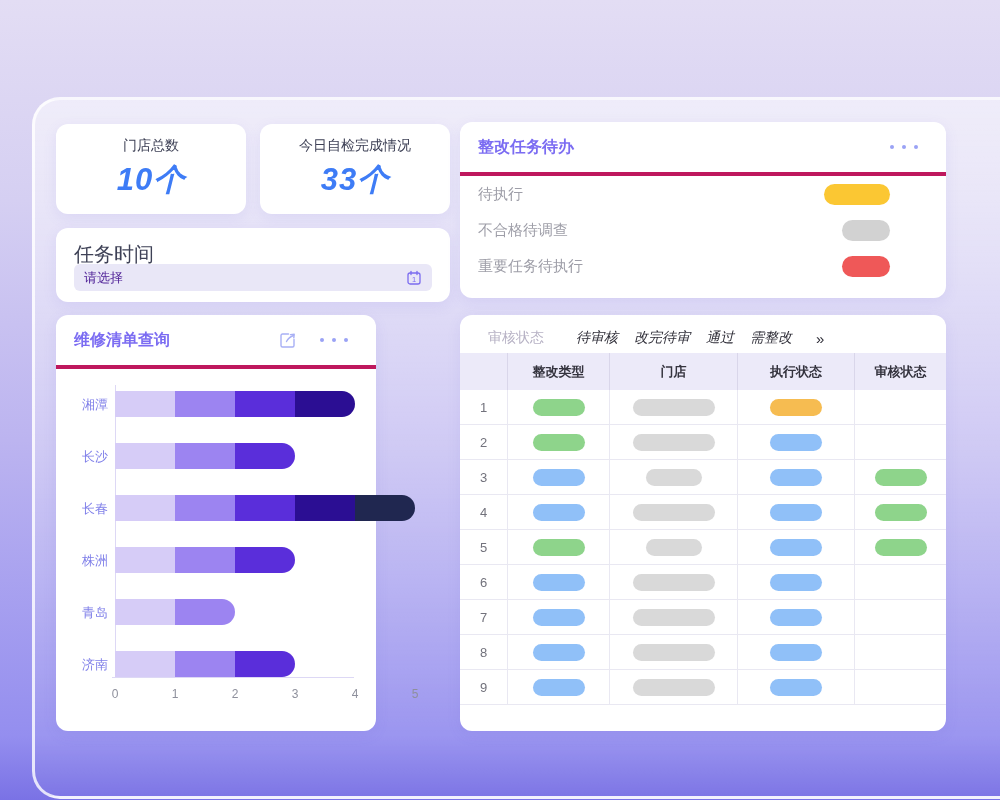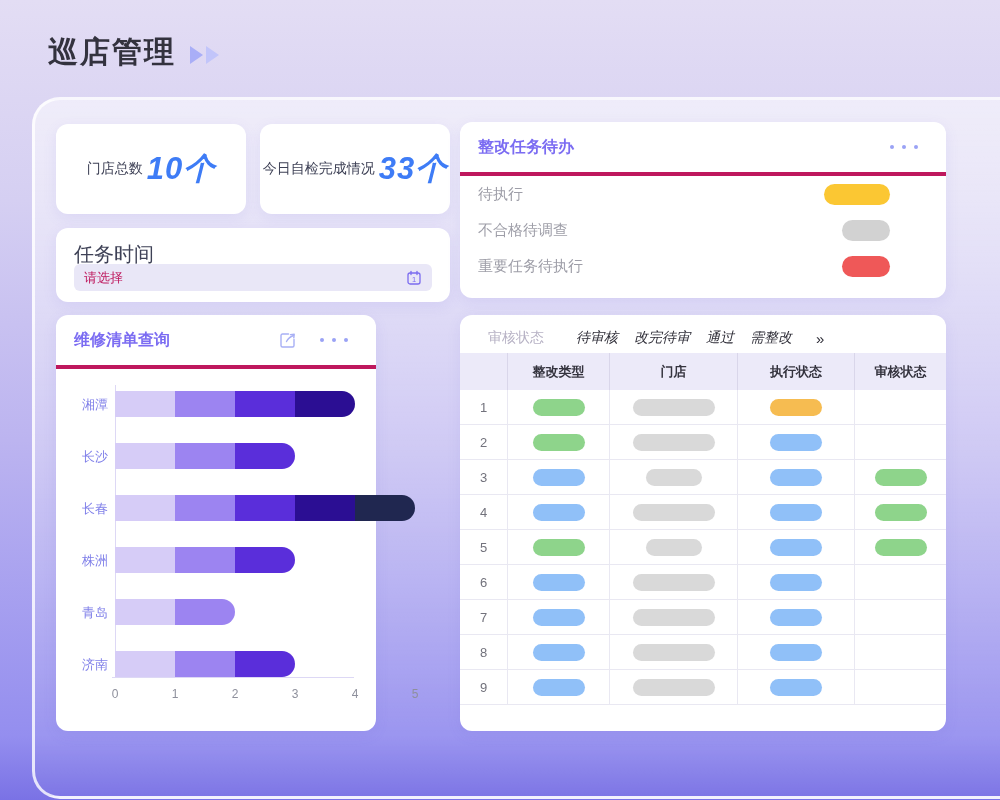--- a/index.html
+++ b/index.html
@@ -23,31 +23,31 @@
   .title-row{position:absolute;left:48px;top:32px;display:flex;align-items:center;gap:14px;}
   .title-row h1{margin:0;font-size:30px;font-weight:bold;color:#33323E;letter-spacing:2px;}
   .tris{display:flex;gap:3px;margin-top:4px;}
   .tri{width:0;height:0;border-top:9px solid transparent;border-bottom:9px solid transparent;}
   .tri1{border-left:13px solid #A9AEF7;}
   .tri2{border-left:13px solid #C2C5FA;}
 
   .card{position:absolute;background:#ffffff;border-radius:12px;box-shadow:0 4px 14px rgba(110,100,220,0.10);}
 
   
-  .stat{width:190px;height:90px;display:flex;flex-direction:row;align-items:center;justify-content:center;gap:4px;}
+  .stat{width:190px;height:90px;display:flex;flex-direction:column;align-items:center;justify-content:center;gap:4px;}
   .stat1{left:56px;top:124px;}
   .stat2{left:260px;top:124px;}
   .stat .lbl{font-size:14px;color:#3E4156;}
   .stat .val{font-size:31px;font-weight:bold;font-style:italic;color:#3E7CF6;letter-spacing:1px;}
 
   
   .time-card{left:56px;top:228px;width:394px;height:74px;}
   .time-card .lbl{position:absolute;left:18px;top:13px;font-size:20px;color:#3E4156;}
   .time-input{position:absolute;left:18px;top:36px;width:358px;height:27px;background:#E9E7F7;border-radius:6px;display:flex;align-items:center;box-sizing:border-box;padding:0 10px;}
-  .time-input .ph{font-size:13px;color:#be185d;flex:1;}
+  .time-input .ph{font-size:13px;color:#4c1d95;flex:1;}
 
   
   .todo-card{left:460px;top:122px;width:486px;height:176px;}
   .panel-head{position:absolute;left:0;top:0;right:0;height:50px;border-bottom:4px solid #be185d;display:flex;align-items:center;}
   .panel-title{font-size:16px;font-weight:bold;color:#7B6CF2;margin-left:18px;}
   .dots{display:flex;gap:8px;align-items:center;}
   .dots i{width:4px;height:4px;border-radius:50%;background:#9AA2F5;display:block;}
   .todo-list{position:absolute;left:0;top:54px;right:0;}
   .todo-row{height:36px;display:flex;align-items:center;position:relative;}
   .todo-row .t{margin-left:18px;font-size:15px;color:#9E9EA8;}
@@ -85,27 +85,20 @@
 
   .icon-svg{display:block;}
 </style>
 </head>
 <body>
 
 <div class="page">
 
   <div class="container"></div>
 
-  <div class="title-row">
-    <h1>巡店管理</h1>
-    <span class="tris">
-      <i class="tri tri1"></i>
-      <i class="tri tri2"></i>
-    </span>
-  </div>
 
   <div class="card stat stat1">
     <div class="lbl">门店总数</div>
     <div class="val">10个</div>
   </div>
   <div class="card stat stat2">
     <div class="lbl">今日自检完成情况</div>
     <div class="val">33个</div>
   </div>
 

